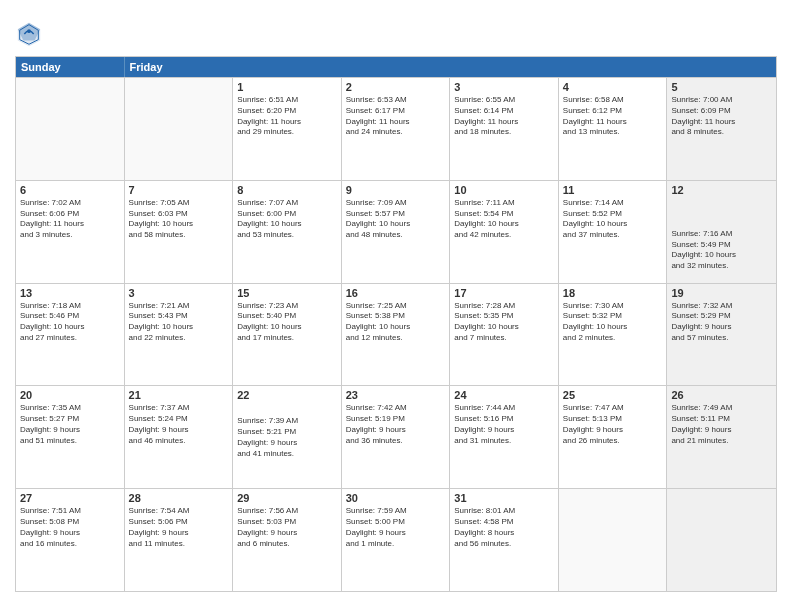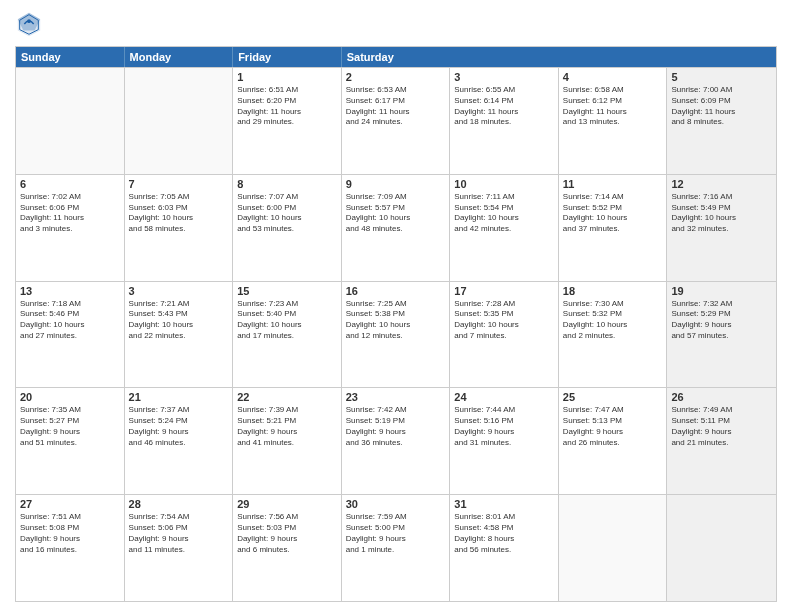--- a/index.html
+++ b/index.html
@@ -6,21 +6,21 @@
     body {
       width: 792px;
       height: 612px;
       font-family: Arial, sans-serif;
       background: #fff;
       overflow: hidden;
     }
     .page {
       width: 792px;
       height: 612px;
-      padding: 10px 15px;
+      padding: 20px 15px;
       display: flex;
       flex-direction: column;
     }
     .header {
       display: flex;
       justify-content: space-between;
       align-items: flex-start;
       margin-bottom: 8px;
     }
     .logo {
@@ -127,23 +127,21 @@
     </div>
     <div class="title-section">
       <div class="month-title"></div>
       <div class="location"></div>
     </div>
   </div>
 
   <div class="calendar">
     <div class="cal-header">
     <div class="cal-header-cell">Sunday</div>
-        <div class="cal-header-cell">Monday</div>
         <div class="cal-header-cell">Friday</div>
-        <div class="cal-header-cell">Saturday</div>
       </div>
     <div class="cal-body">
     <div class="cal-row">
           <div class="cal-cell empty"></div>
           <div class="cal-cell empty"></div>
           <div class="cal-cell">
             <div class="day-num">1</div>
             <div class="cell-text" style="white-space: pre-line;">Sunrise: 6:51 AM
 Sunset: 6:20 PM
 Daylight: 11 hours
@@ -216,21 +214,21 @@
           </div>
           <div class="cal-cell">
             <div class="day-num">11</div>
             <div class="cell-text" style="white-space: pre-line;">Sunrise: 7:14 AM
 Sunset: 5:52 PM
 Daylight: 10 hours
 and 37 minutes.</div>
           </div>
           <div class="cal-cell shaded">
             <div class="day-num">12</div>
-            <div class="cell-text" style="white-space: pre-line;">Sunrise: 7:16 AM
+            <div class="cell-text" style="white-space: pre-line; margin-top: 31px;">Sunrise: 7:16 AM
 Sunset: 5:49 PM
 Daylight: 10 hours
 and 32 minutes.</div>
           </div>
         </div>
         <div class="cal-row">
           <div class="cal-cell">
             <div class="day-num">13</div>
             <div class="cell-text" style="white-space: pre-line;">Sunrise: 7:18 AM
 Sunset: 5:46 PM
@@ -290,21 +288,21 @@
           </div>
           <div class="cal-cell">
             <div class="day-num">21</div>
             <div class="cell-text" style="white-space: pre-line;">Sunrise: 7:37 AM
 Sunset: 5:24 PM
 Daylight: 9 hours
 and 46 minutes.</div>
           </div>
           <div class="cal-cell">
             <div class="day-num">22</div>
-            <div class="cell-text" style="white-space: pre-line;">Sunrise: 7:39 AM
+            <div class="cell-text" style="white-space: pre-line; margin-top: 13px;">Sunrise: 7:39 AM
 Sunset: 5:21 PM
 Daylight: 9 hours
 and 41 minutes.</div>
           </div>
           <div class="cal-cell">
             <div class="day-num">23</div>
             <div class="cell-text" style="white-space: pre-line;">Sunrise: 7:42 AM
 Sunset: 5:19 PM
 Daylight: 9 hours
 and 36 minutes.</div>

